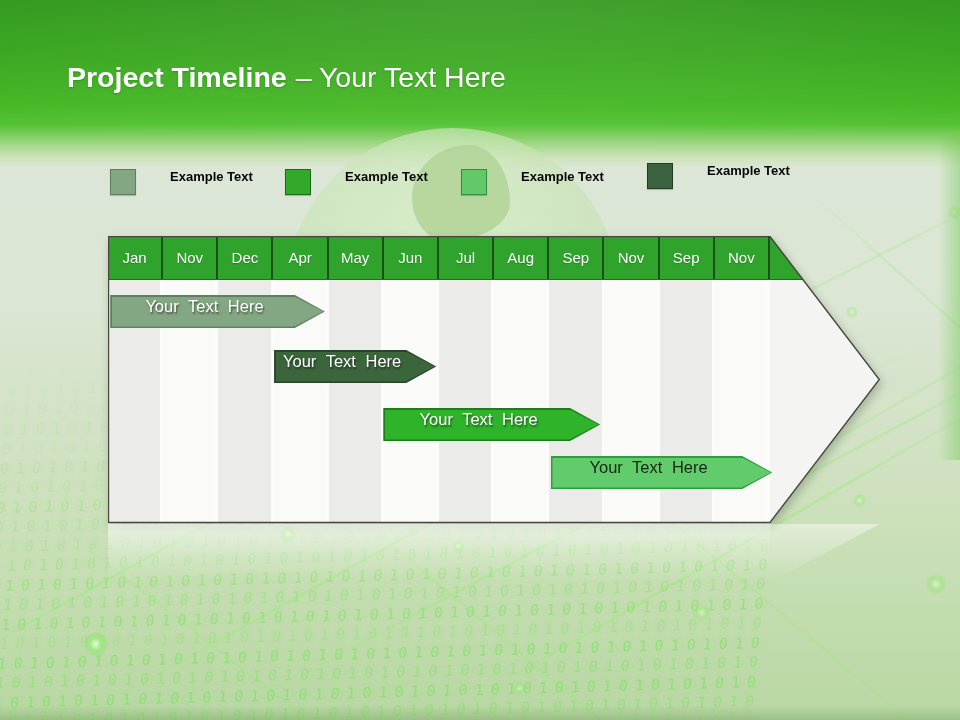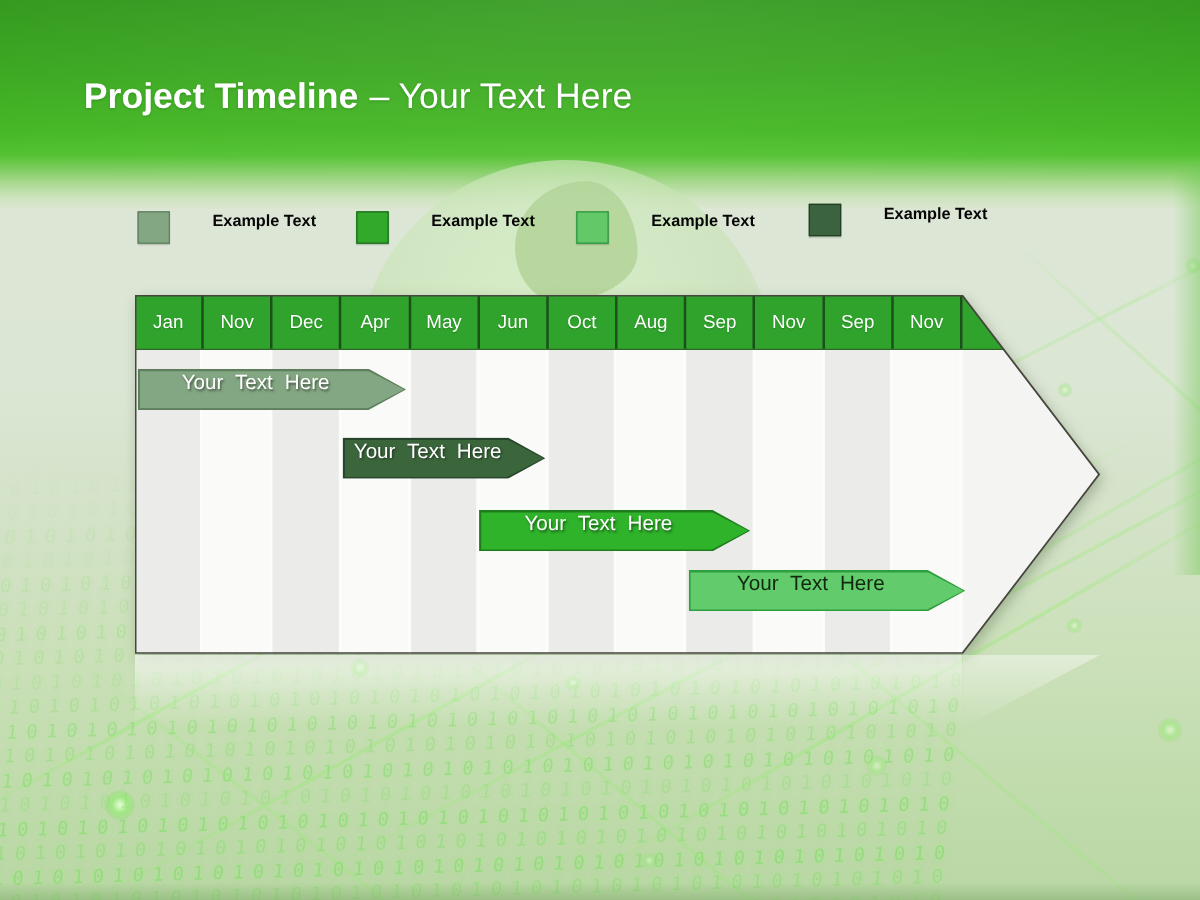--- a/index.html
+++ b/index.html
@@ -180,21 +180,21 @@
 
   <div class="timeline">
     <div class="arrow-clip">
       <div class="month-row" id="month-row">
           <div class="month-cell">Jan</div>
           <div class="month-cell">Nov</div>
           <div class="month-cell">Dec</div>
           <div class="month-cell">Apr</div>
           <div class="month-cell">May</div>
           <div class="month-cell">Jun</div>
-          <div class="month-cell">Oct</div>
+          <div class="month-cell">Jul</div>
           <div class="month-cell">Aug</div>
           <div class="month-cell">Sep</div>
           <div class="month-cell">Nov</div>
           <div class="month-cell">Sep</div>
           <div class="month-cell">Nov</div>
         </div>
       <div class="columns" id="columns">
           <div class="col col-dark"></div>
           <div class="col col-light"></div>
           <div class="col col-dark"></div>

